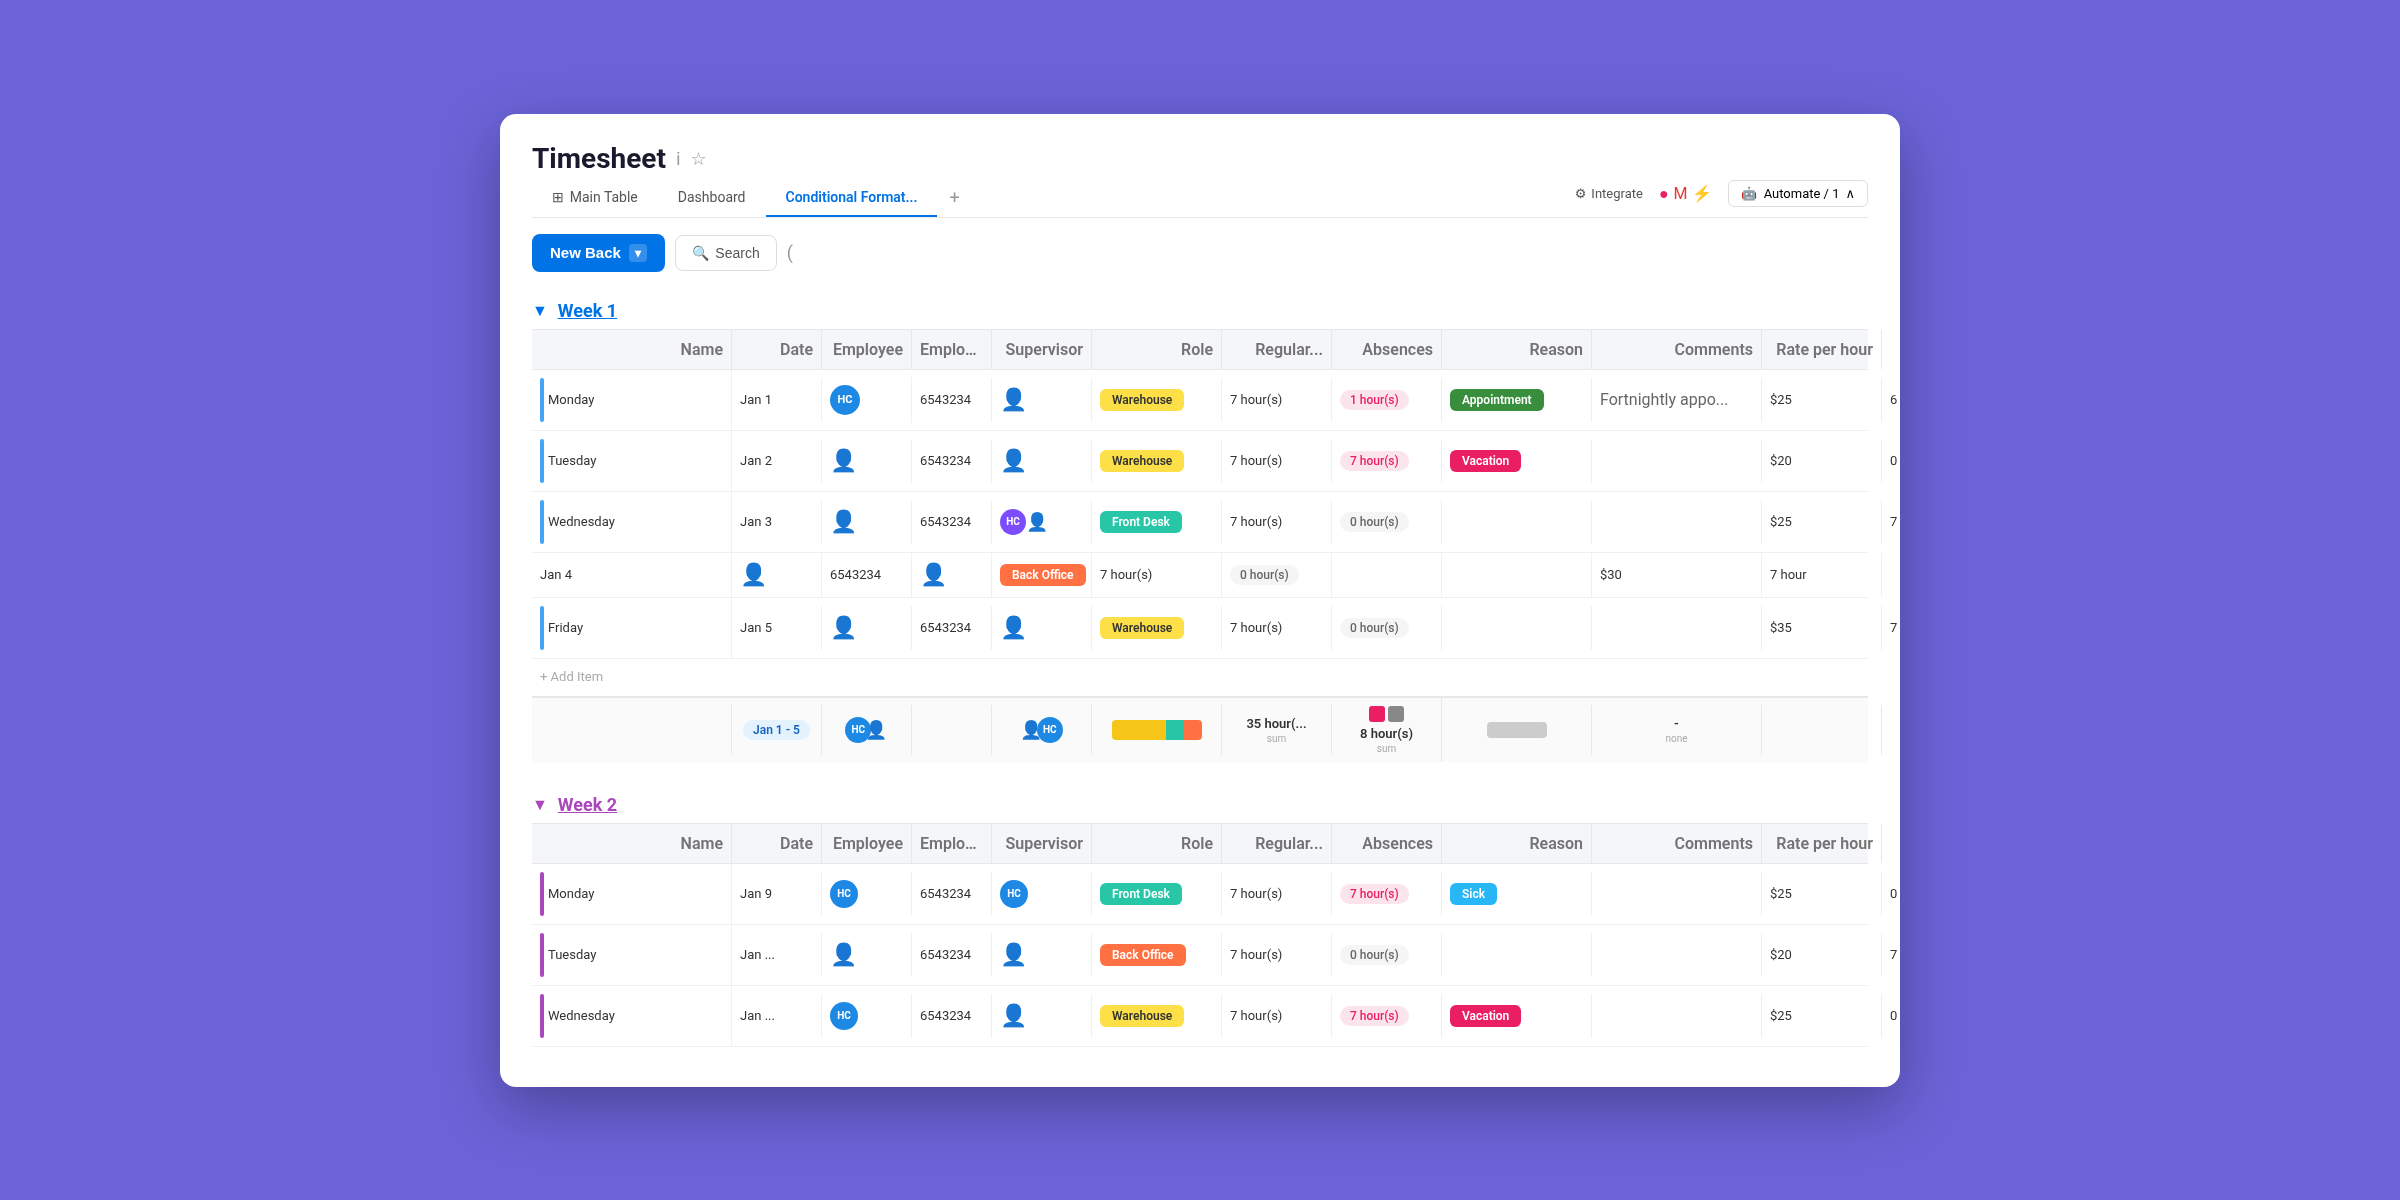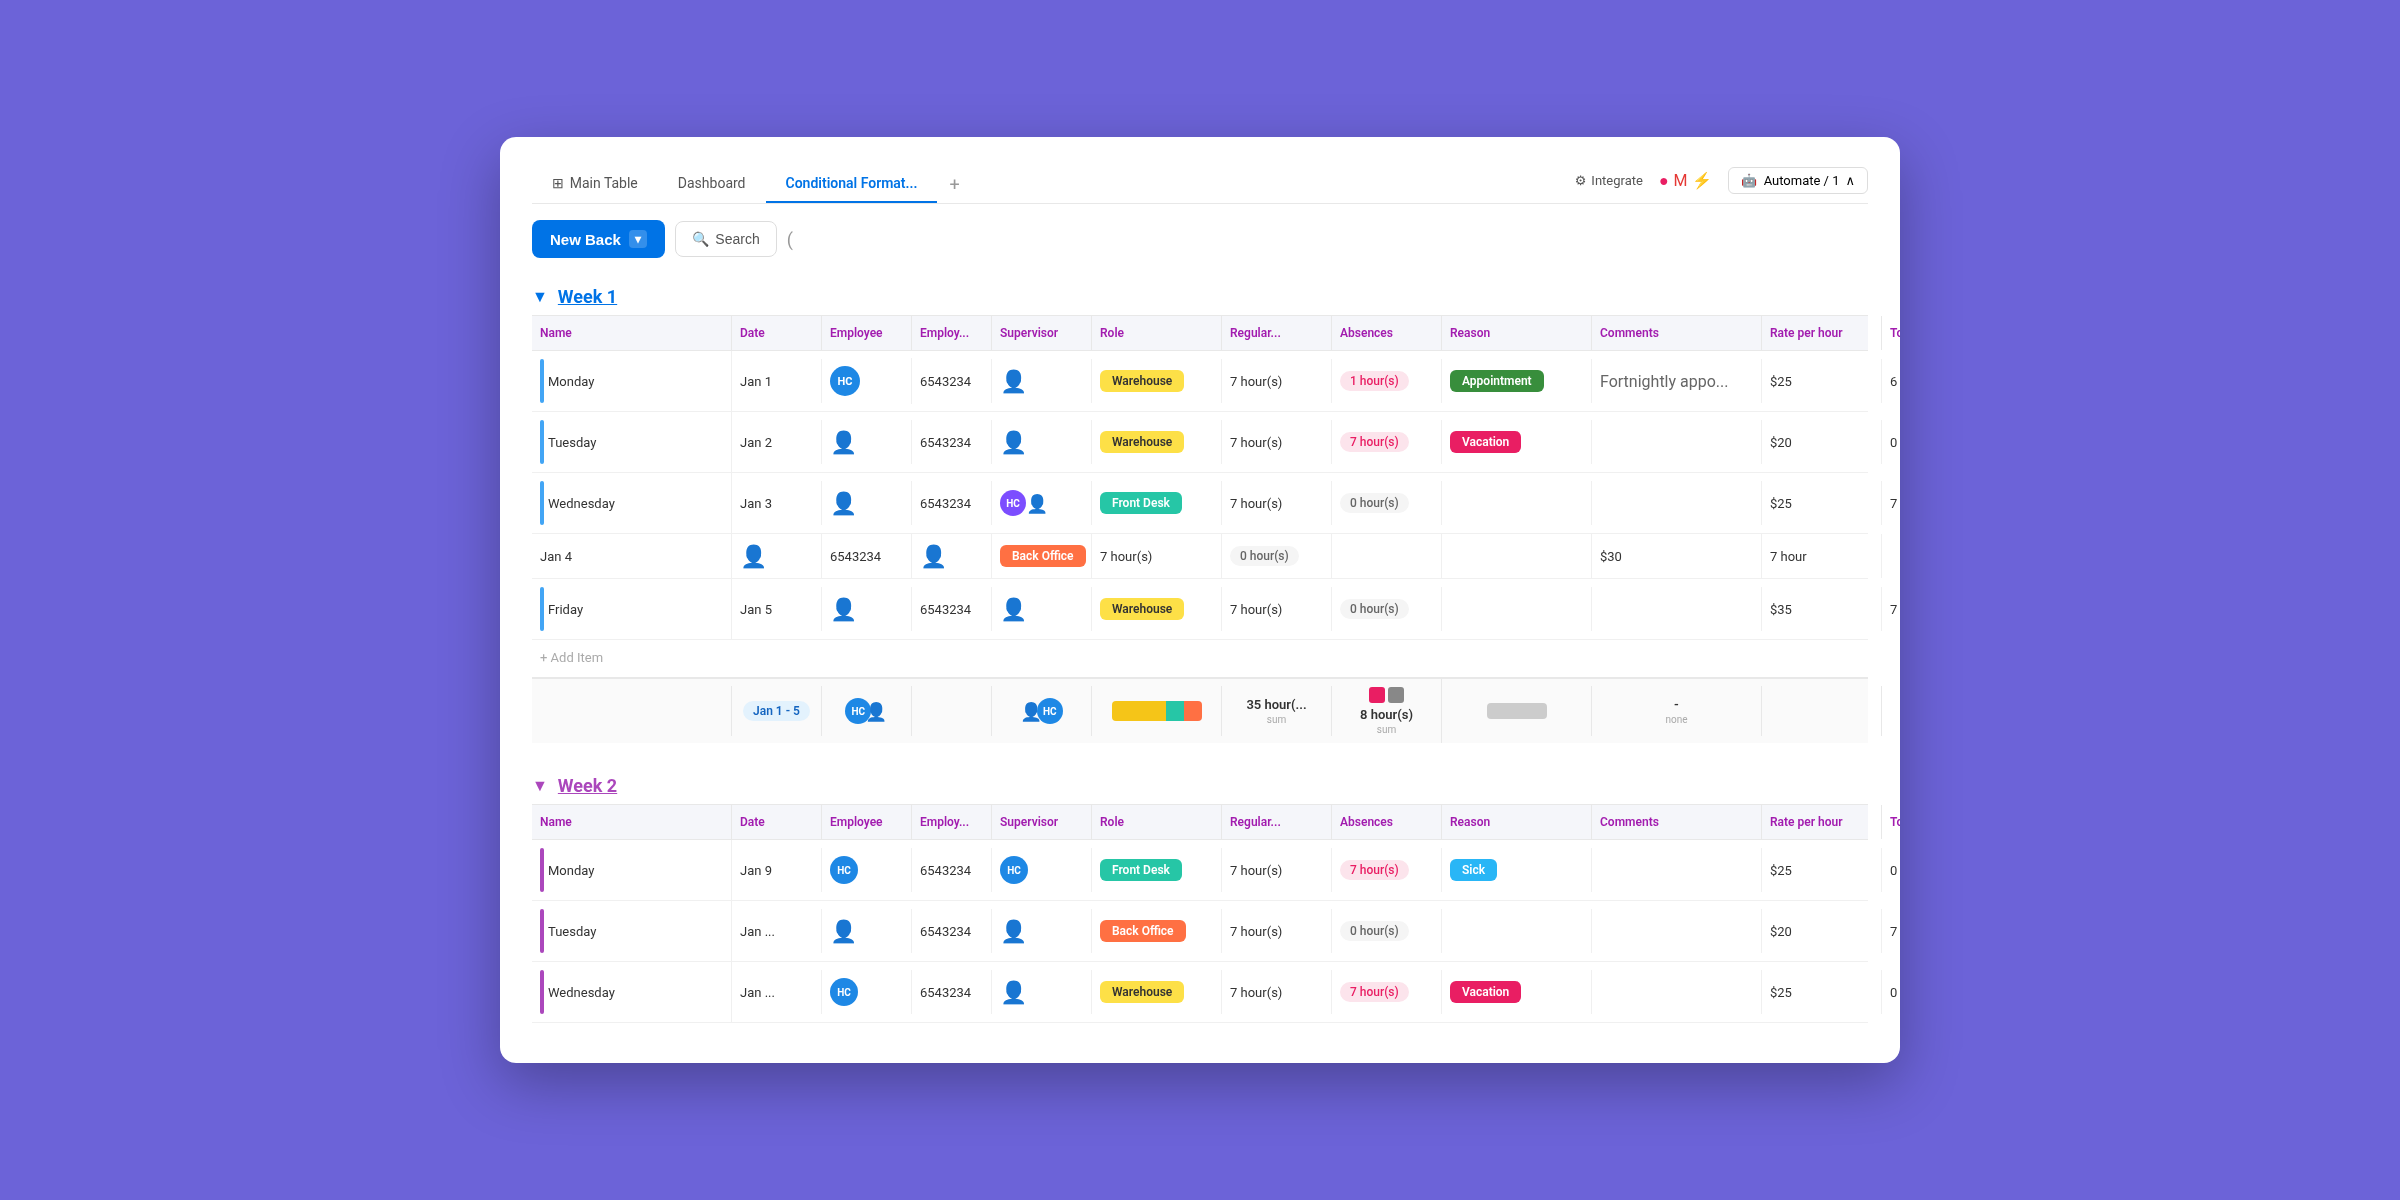--- a/index.html
+++ b/index.html
@@ -163,27 +163,28 @@
     }
     .col-headers {
       display: grid;
       grid-template-columns: 200px 90px 90px 80px 100px 130px 110px 110px 150px 170px 120px 120px 130px;
       background: #f5f6fa;
       border-top: 1px solid #e8e8e8;
       border-bottom: 1px solid #e8e8e8;
     }
     .col-header {
       padding: 10px 8px;
-      font-size: 12px;
+      font-size: 16px;
       font-weight: 600;
-      color: #a21caf;
+      color: #737373;
       border-right: 1px solid #e8e8e8;
       white-space: nowrap;
       overflow: hidden;
       text-overflow: ellipsis;
+      text-align: right;
     }
     .data-row {
       display: grid;
       grid-template-columns: 200px 90px 90px 80px 100px 130px 110px 110px 150px 170px 120px 120px 130px;
       border-bottom: 1px solid #f0f0f0;
       align-items: center;
       min-height: 44px;
     }
     .cell {
       padding: 8px 8px;
@@ -320,20 +321,25 @@
     }
     .overlap-avatars .avatar:not(:first-child) {
       margin-left: -8px;
     }
   </style>
 </head>
 <body>
 
 <div class="app-container">
   <div class="header">
+    <div class="title-row">
+      <span class="title">Timesheet</span>
+      <span class="title-icon">ℹ</span>
+      <span class="title-icon">☆</span>
+    </div>
     <div class="tabs-row">
       <div class="tab">
         <span>⊞</span>
         <span>Main Table</span>
       </div>
       <div class="tab">
         <span>Dashboard</span>
       </div>
       <div class="tab active">
         <span>Conditional Format...</span>

